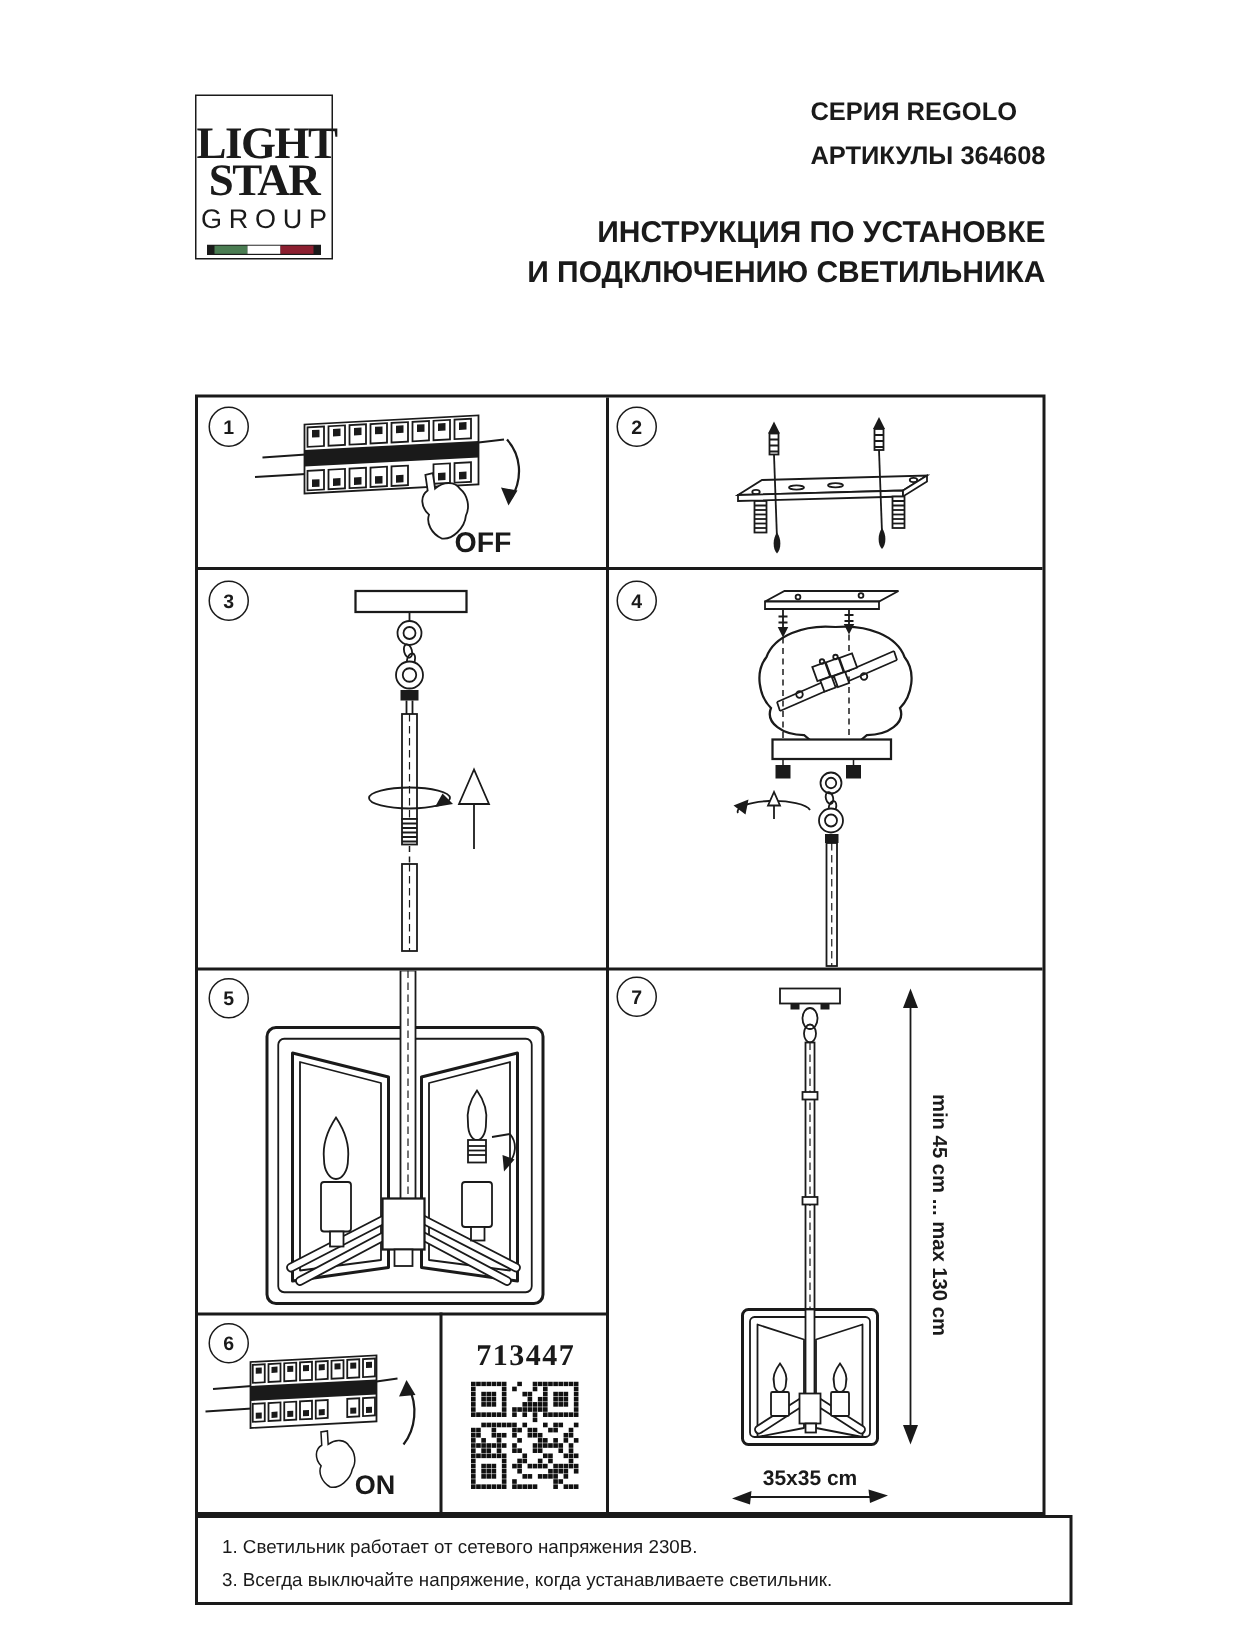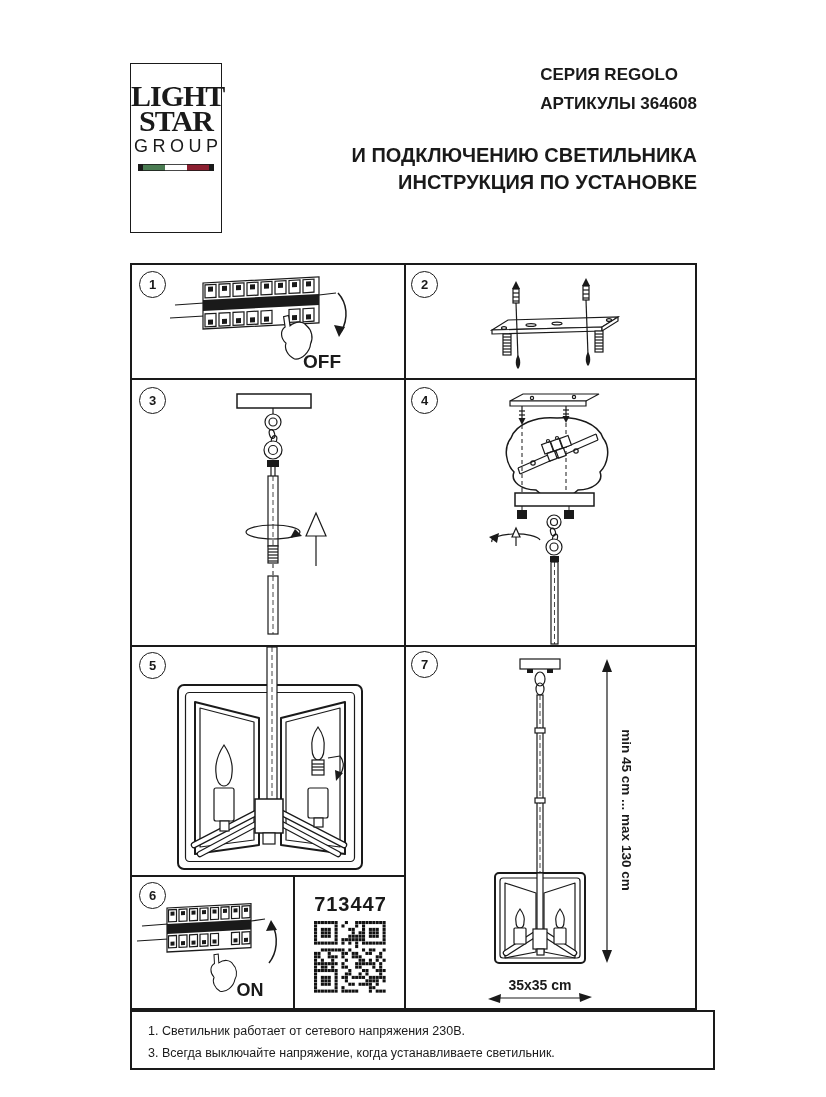--- a/index.html
+++ b/index.html
@@ -1,20 +1,20 @@
 <!DOCTYPE html>
 <html><head>
 <meta charset="utf-8">
 <style>
   html,body{margin:0;padding:0;background:#ffffff;}
   .page{position:relative;width:826px;height:1097px;background:#fff;
         font-family:"Liberation Sans",sans-serif;color:#1a1a1a;overflow:hidden;}
 
   
-  .logo-box{position:absolute;left:130px;top:63px;width:92px;height:170px;
+  .logo-box{position:absolute;left:130px;top:63px;width:92px;height:110px;
             border:1.6px solid #1a1a1a;text-align:center;box-sizing:border-box;}
   .logo-word{font-family:"Liberation Serif",serif;font-weight:bold;font-size:30px;
              line-height:25px;letter-spacing:-1px;}
   .logo-word.first{margin-top:19px;}
   .logo-group{font-size:18px;letter-spacing:4.5px;margin-top:3px;margin-left:3px;font-weight:400;}
   .logo-flag{margin-top:6px;}
 
   .hdr-right{position:absolute;right:129px;top:60px;text-align:left;
              font-weight:bold;font-size:17px;line-height:29px;}
   .hdr-instr{position:absolute;right:129px;top:142px;text-align:right;
@@ -67,22 +67,22 @@
       <rect x="27" y="0.8" width="22" height="5.4" fill="#ffffff"></rect>
       <rect x="49" y="0.8" width="22" height="5.4" fill="#8c1f30"></rect>
     </svg>
   </div>
 
   <div class="hdr-right">
     <div>СЕРИЯ REGOLO</div>
     <div>АРТИКУЛЫ 364608</div>
   </div>
   <div class="hdr-instr">
+    <div>ИНСТРУКЦИЯ ПО УСТАНОВКЕ</div>
     <div>И ПОДКЛЮЧЕНИЮ СВЕТИЛЬНИКА</div>
-    <div>ИНСТРУКЦИЯ ПО УСТАНОВКЕ</div>
   </div>
 
   <div class="grid">
 
     <div class="gl" style="left:272px;top:0;width:2px;height:743px;"></div>
     <div class="gl" style="left:0;top:113px;width:563px;height:2px;"></div>
     <div class="gl" style="left:0;top:380px;width:563px;height:2px;"></div>
     <div class="gl" style="left:0;top:610px;width:272px;height:2px;"></div>
     <div class="gl" style="left:161px;top:610px;width:2px;height:133px;"></div>
 
@@ -381,21 +381,21 @@
         </g>
         <path d="M137,86 C145,76 147,60 140,47" class="ln15"></path>
         <polygon points="139,43 134,54 145,53" class="ink"></polygon>
         <g transform="translate(70,82) rotate(-20) scale(0.85)">
           <path d="M7,43 C2,37 2,29 6,25 C3,18 6,11 12,10 L15,0 L20,1 L17,11 C24,9 31,12 32,18 C35,24 33,32 28,36 C24,43 13,47 7,43 Z" class="wh"></path>
         </g>
         <text x="118" y="119" text-anchor="middle" font-size="18" font-weight="bold">ON</text>
       </svg>
     </div>
 
-    <div class="panel" style="left:163px;top:612px;width:109px;height:131px;">
+    <div class="panel" style="left:163px;top:612px;width:109px;height:131px;font-family:Liberation Serif, serif;">
       <div class="qr-article">713447</div>
       <svg id="qrsvg" width="72" height="72" style="left:19px;top:44px;">
           <rect x="0.00" y="0.00" width="3.08" height="3.08" fill="#111"></rect>
           <rect x="3.43" y="0.00" width="3.08" height="3.08" fill="#111"></rect>
           <rect x="6.86" y="0.00" width="3.08" height="3.08" fill="#111"></rect>
           <rect x="10.29" y="0.00" width="3.08" height="3.08" fill="#111"></rect>
           <rect x="13.71" y="0.00" width="3.08" height="3.08" fill="#111"></rect>
           <rect x="17.14" y="0.00" width="3.08" height="3.08" fill="#111"></rect>
           <rect x="20.57" y="0.00" width="3.08" height="3.08" fill="#111"></rect>
           <rect x="30.86" y="0.00" width="3.08" height="3.08" fill="#111"></rect>

